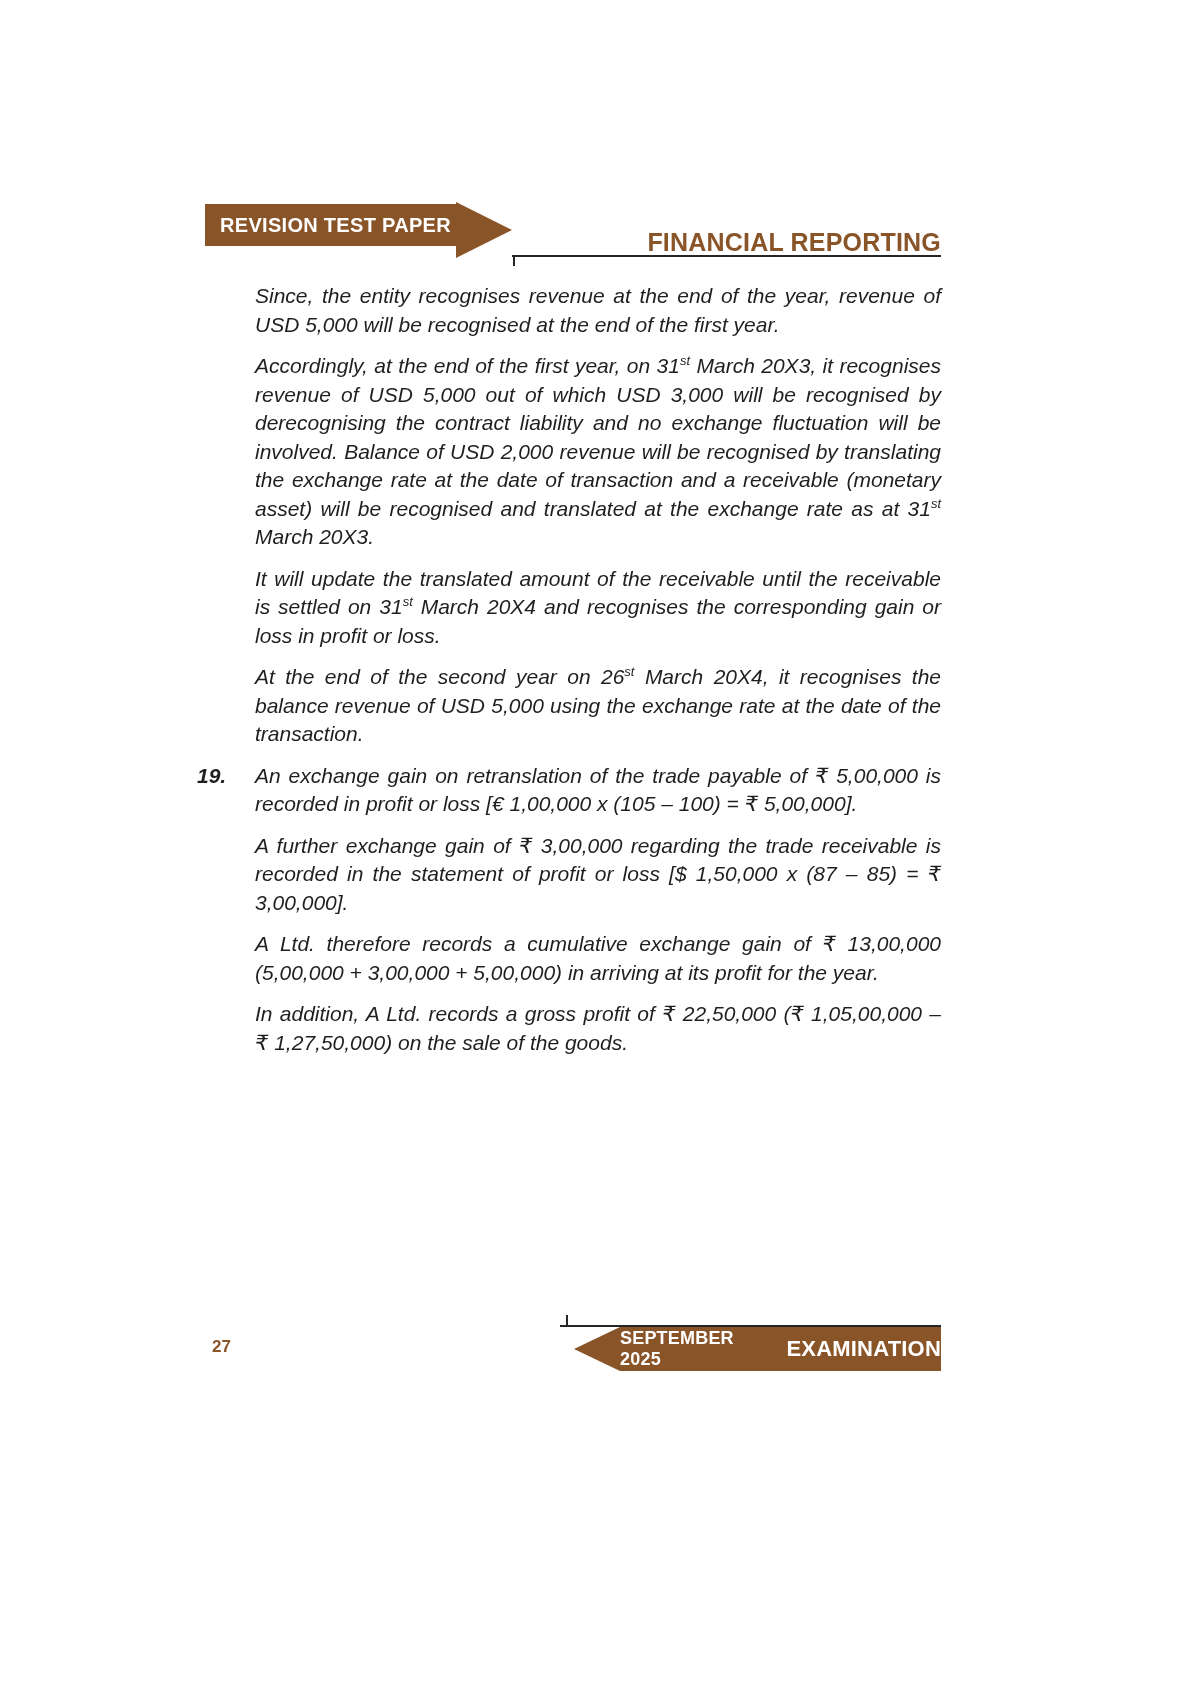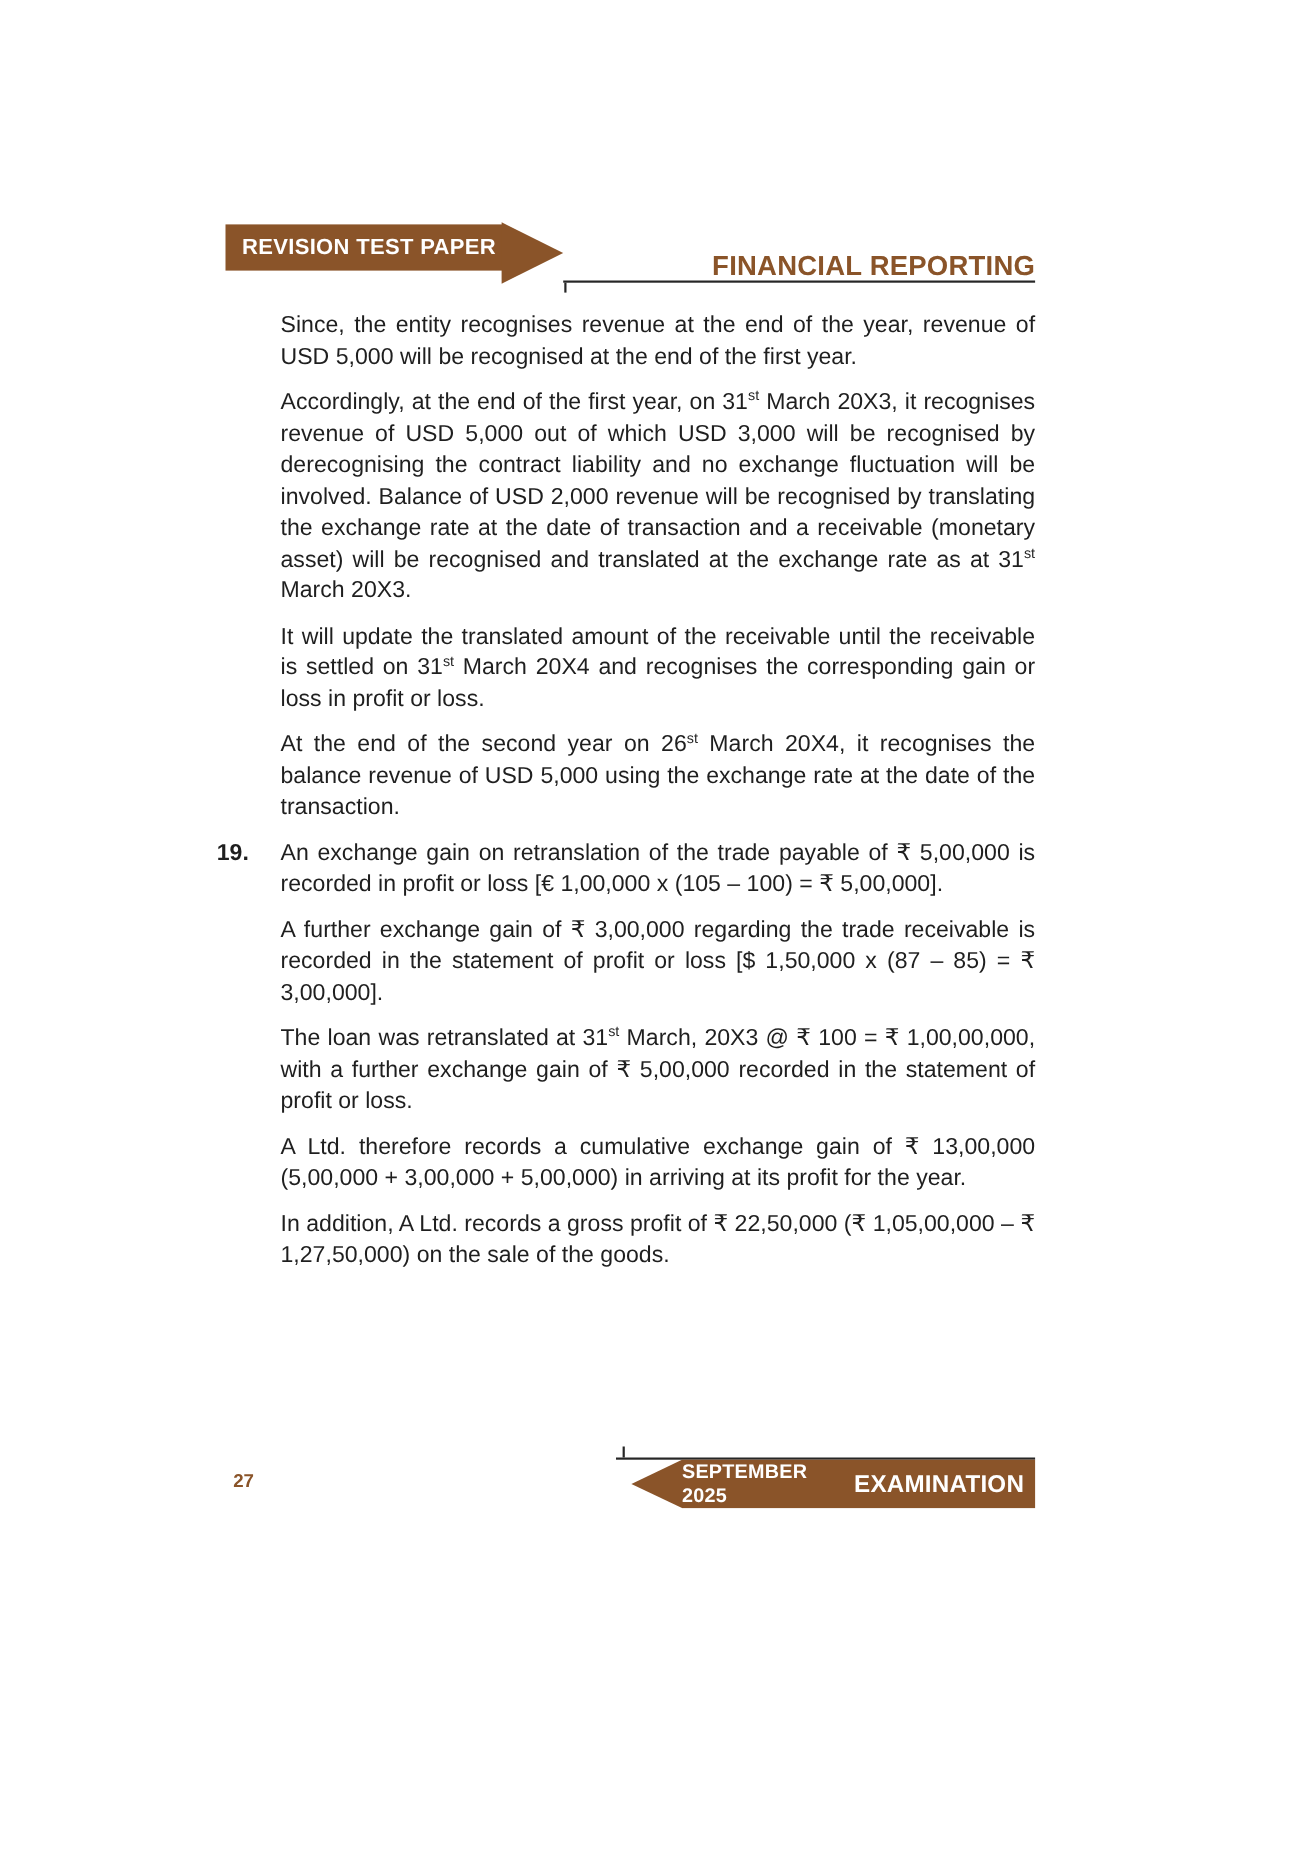--- a/index.html
+++ b/index.html
@@ -44,21 +44,21 @@
     position:absolute;left:0;top:228px;width:941px;
     text-align:right;color:var(--brand);
     font-weight:bold;font-size:25px;letter-spacing:0.2px;
   }
 
   
   .body-content{
     position:absolute;left:255px;top:282px;width:686px;
     font-size:21px;line-height:28.5px;text-align:justify;
   }
-  .para{margin:0 0 13px 0;}
+  .para{margin:0 0 13px 0;font-style:italic;}
   .para.numbered{position:relative;}
   .item-number{
     position:absolute;left:-58px;top:0;font-weight:bold;
   }
   .body-content sup{
     font-size:13px;line-height:0;vertical-align:super;
   }
 
   
   .page-number{
@@ -76,21 +76,21 @@
   .footer-arrow{
     position:absolute;left:574px;top:1327px;width:0;height:0;
     border-top:22px solid transparent;
     border-bottom:22px solid transparent;
     border-right:46px solid var(--brand);
   }
   .footer-banner{
     position:absolute;left:620px;top:1327px;width:321px;height:44px;
     background:var(--brand);color:#ffffff;
     display:flex;align-items:center;justify-content:flex-end;
-    padding-right:10px;gap:9px;
+    gap:9px;
   }
   .footer-small{font-weight:bold;font-size:18px;letter-spacing:0.2px;}
   .footer-large{font-weight:bold;font-size:22px;letter-spacing:0.2px;}
 </style>
 </head>
 <body>
 
 <div class="page">
 
   <div class="header-banner">
@@ -101,21 +101,20 @@
   <div class="header-notch"></div>
   <div class="header-title">FINANCIAL REPORTING</div>
 
   <div class="body-content">
       <p class="para"><span>Since, the entity recognises revenue at the end of the year, revenue of USD 5,000 will be recognised at the end of the first year.</span></p>
       <p class="para"><span>Accordingly, at the end of the first year, on 31</span><sup>st</sup><span> March 20X3, it recognises revenue of USD 5,000 out of which USD 3,000 will be recognised by derecognising the contract liability and no exchange fluctuation will be involved. Balance of USD 2,000 revenue will be recognised by translating the exchange rate at the date of transaction and a receivable (monetary asset) will be recognised and translated at the exchange rate as at 31</span><sup>st</sup><span> March 20X3.</span></p>
       <p class="para"><span>It will update the translated amount of the receivable until the receivable is settled on 31</span><sup>st</sup><span> March 20X4 and recognises the corresponding gain or loss in profit or loss.</span></p>
       <p class="para"><span>At the end of the second year on 26</span><sup>st</sup><span> March 20X4, it recognises the balance revenue of USD 5,000 using the exchange rate at the date of the transaction.</span></p>
       <p class="para numbered"><span class="item-number">19.</span><span>An exchange gain on retranslation of the trade payable of ₹ 5,00,000 is recorded in profit or loss [€ 1,00,000 x (105 – 100) = ₹ 5,00,000].</span></p>
       <p class="para"><span>A further exchange gain of ₹ 3,00,000 regarding the trade receivable is recorded in the statement of profit or loss [$ 1,50,000 x (87 – 85) = ₹ 3,00,000].</span></p>
-      <p class="para"><span>The loan was retranslated at 31</span><sup>st</sup><span> March, 20X3 @ ₹ 100 = ₹ 1,00,00,000, with a further exchange gain of ₹ 5,00,000 recorded in the statement of profit or loss.</span></p>
       <p class="para"><span>A Ltd. therefore records a cumulative exchange gain of ₹ 13,00,000 (5,00,000 + 3,00,000 + 5,00,000) in arriving at its profit for the year.</span></p>
       <p class="para"><span>In addition, A Ltd. records a gross profit of ₹ 22,50,000 (₹ 1,05,00,000 – ₹ 1,27,50,000) on the sale of the goods.</span></p>
     </div>
 
   <div class="page-number">27</div>
   <div class="footer-notch"></div>
   <div class="footer-rule"></div>
   <div class="footer-arrow"></div>
   <div class="footer-banner">
     <span class="footer-small">SEPTEMBER 2025</span>

